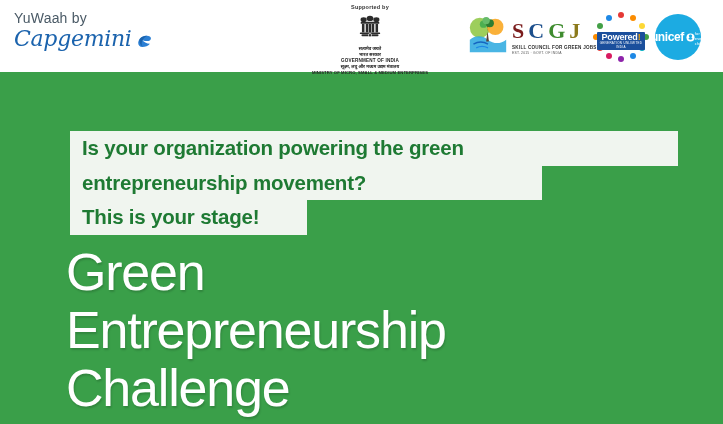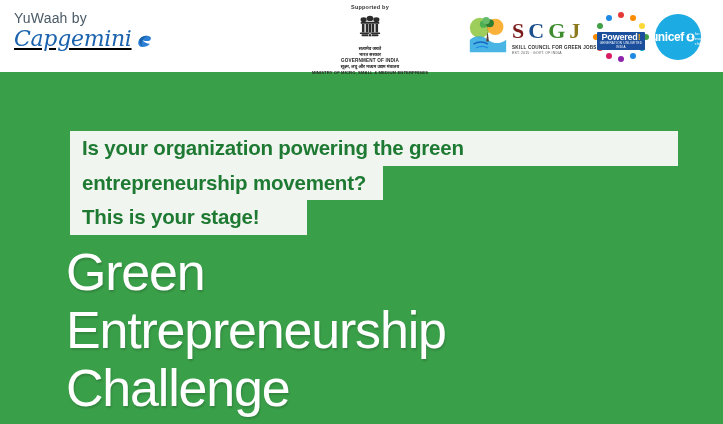--- a/index.html
+++ b/index.html
@@ -15,21 +15,21 @@
     position:absolute;left:0;top:0;width:723px;height:72px;
     background:#ffffff;
   }
 
   
   .capgemini-block{position:absolute;left:14px;top:10px;width:160px;}
   .powered-by{
     font-size:14px;color:#4a5a66;letter-spacing:.2px;line-height:1.15;
     font-family:"Liberation Sans", sans-serif;
   }
-  .capgemini-row{display:flex;align-items:center;margin-top:2px;text-decoration:underline;}
+  .capgemini-row{display:flex;align-items:center;margin-top:2px;}
   .capgemini-word{
     font-family:"DejaVu Serif", serif;
     font-style:italic;
     font-size:22px;color:#1b63ad;letter-spacing:-0.3px;line-height:1;
   }
   .capgemini-swirl{position:relative;width:17px;height:17px;margin-left:3px;margin-bottom:-3px;}
 
   
   .gov-block{position:absolute;left:295px;top:4px;width:150px;text-align:center;}
   .supported-by{font-size:5.5px;color:#333;letter-spacing:.2px;line-height:1.2;font-weight:bold;}
@@ -88,21 +88,21 @@
     color:#1e7a33;
     font-size:20.5px;
     font-weight:bold;
     line-height:1;
     letter-spacing:-.2px;
     padding:7px 10px 7px 12px;
     box-sizing:border-box;
     white-space:nowrap;
   }
   .subhead-line.l1{width:608px;}
-  .subhead-line.l2{width:313px;}
+  .subhead-line.l2{width:472px;}
   .subhead-line.l3{width:237px;}
 
   
   .title{
     position:absolute;left:66px;top:243px;
     color:#ffffff;
     font-size:52px;
     font-weight:normal;
     line-height:1.12;
     letter-spacing:-1.2px;

